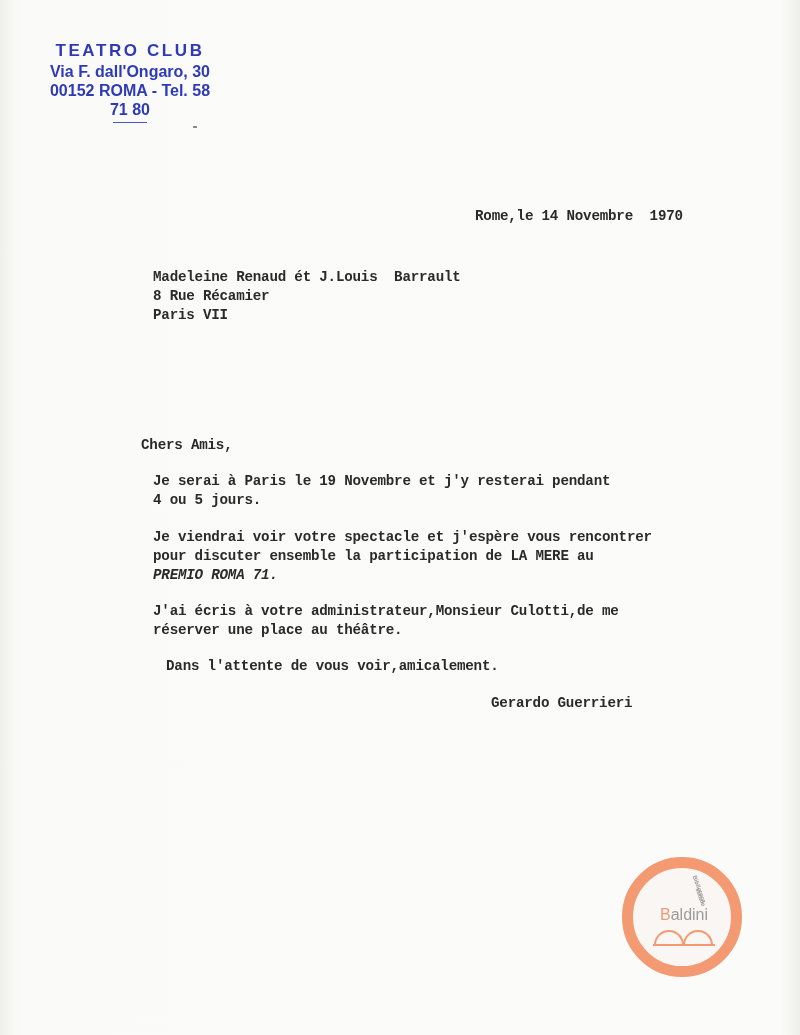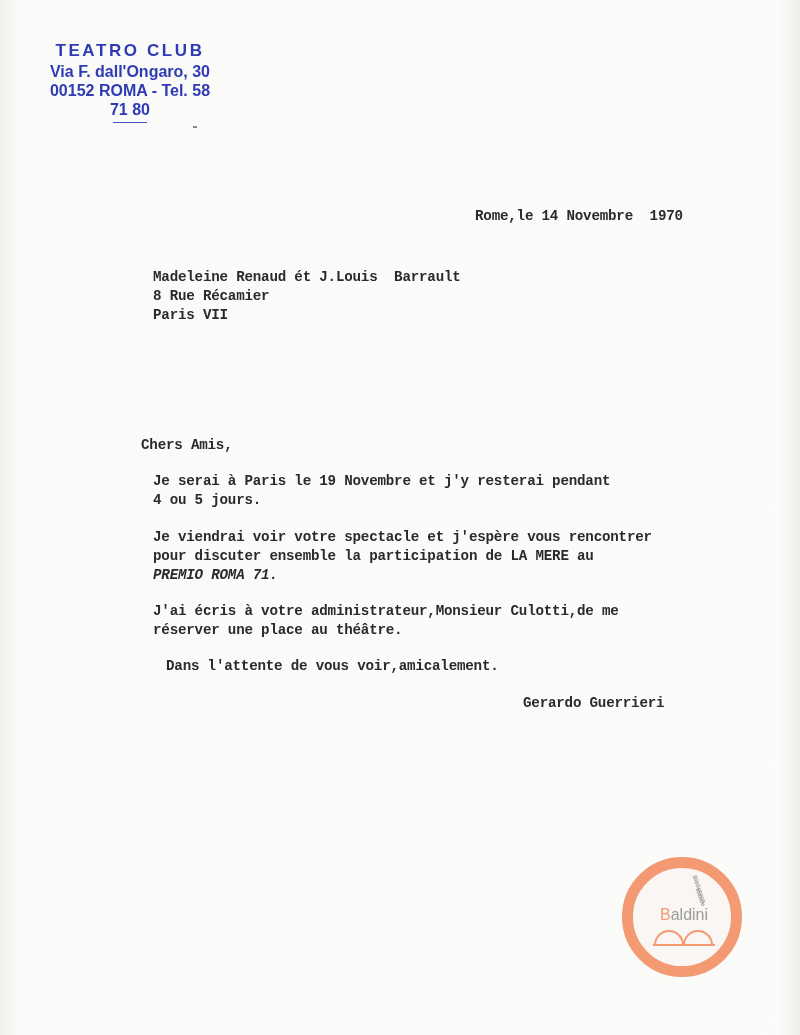--- a/index.html
+++ b/index.html
@@ -63,21 +63,21 @@
 
   <div class="typed" style="left:153px; top:528px;">Je viendrai voir votre spectacle et j'espère vous rencontrer</div>
   <div class="typed" style="left:153px; top:547px;">pour discuter ensemble la participation de LA MERE au</div>
   <div class="typed" style="left:153px; top:566px;font-style:italic;">PREMIO ROMA 71.</div>
 
   <div class="typed" style="left:153px; top:602px;">J'ai écris à votre administrateur,Monsieur Culotti,de me</div>
   <div class="typed" style="left:153px; top:621px;">réserver une place au théâtre.</div>
 
   <div class="typed" style="left:166px; top:657px;">Dans l'attente de vous voir,amicalement.</div>
 
-  <div class="typed" style="left:491px; top:694px;margin-left:32px;">Gerardo Guerrieri</div>
+  <div class="typed" style="left:491px; top:694px;">Gerardo Guerrieri</div>
 
   <div class="stamp">
     <span class="stamp-small" style="left:52px; top:18px;">Biblioteca</span>
     <span class="stamp-small" style="left:58px; top:26px;">statale</span>
     <div class="stamp-name"><span class="b">B</span><span>aldini</span></div>
     <div class="book" style="left:21px;"></div>
     <div class="book" style="left:50px;"></div>
     <div class="book-base"></div>
   </div>
 

